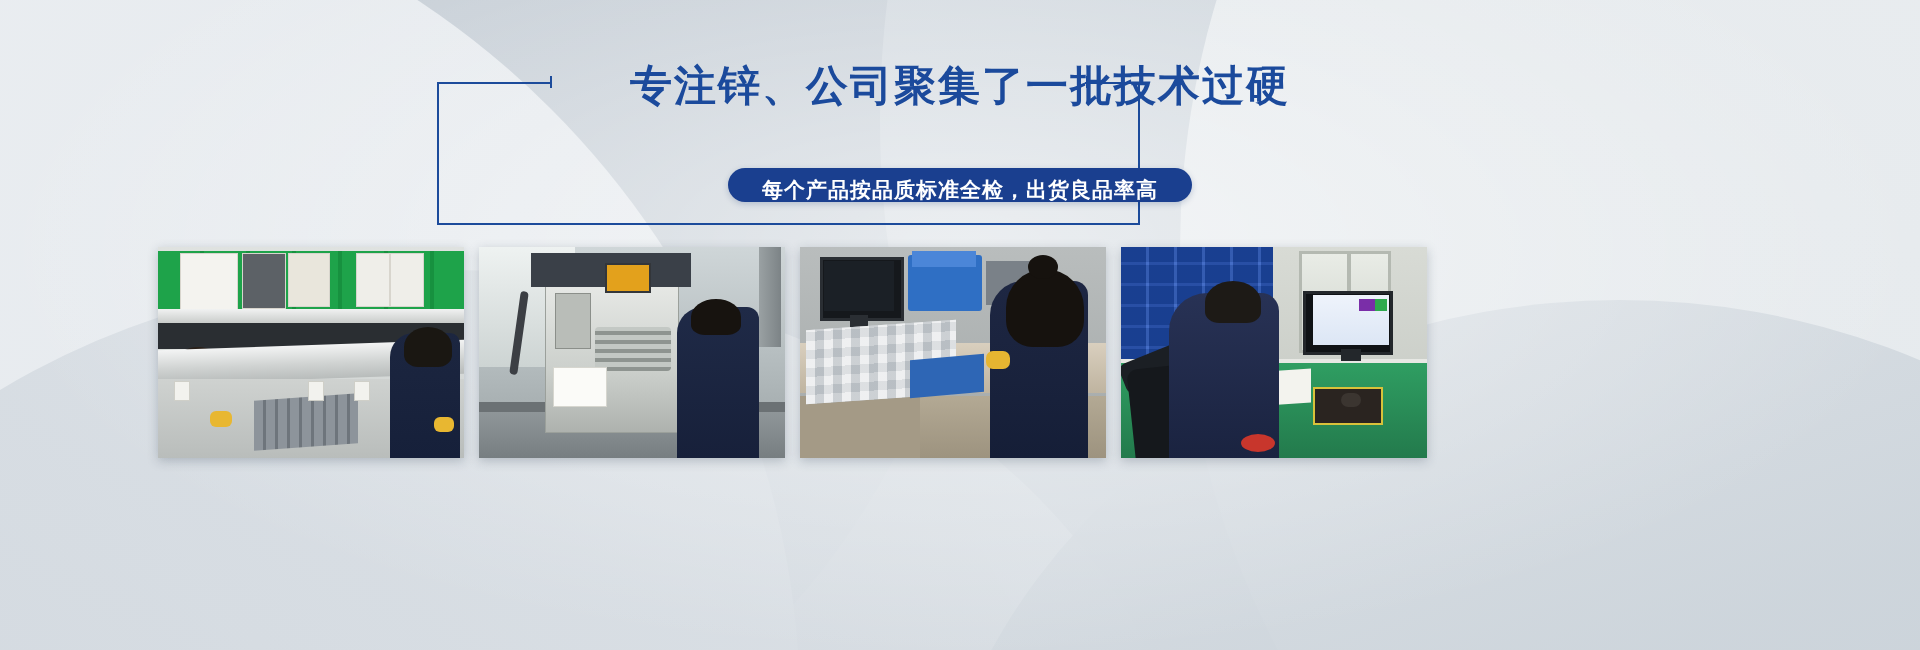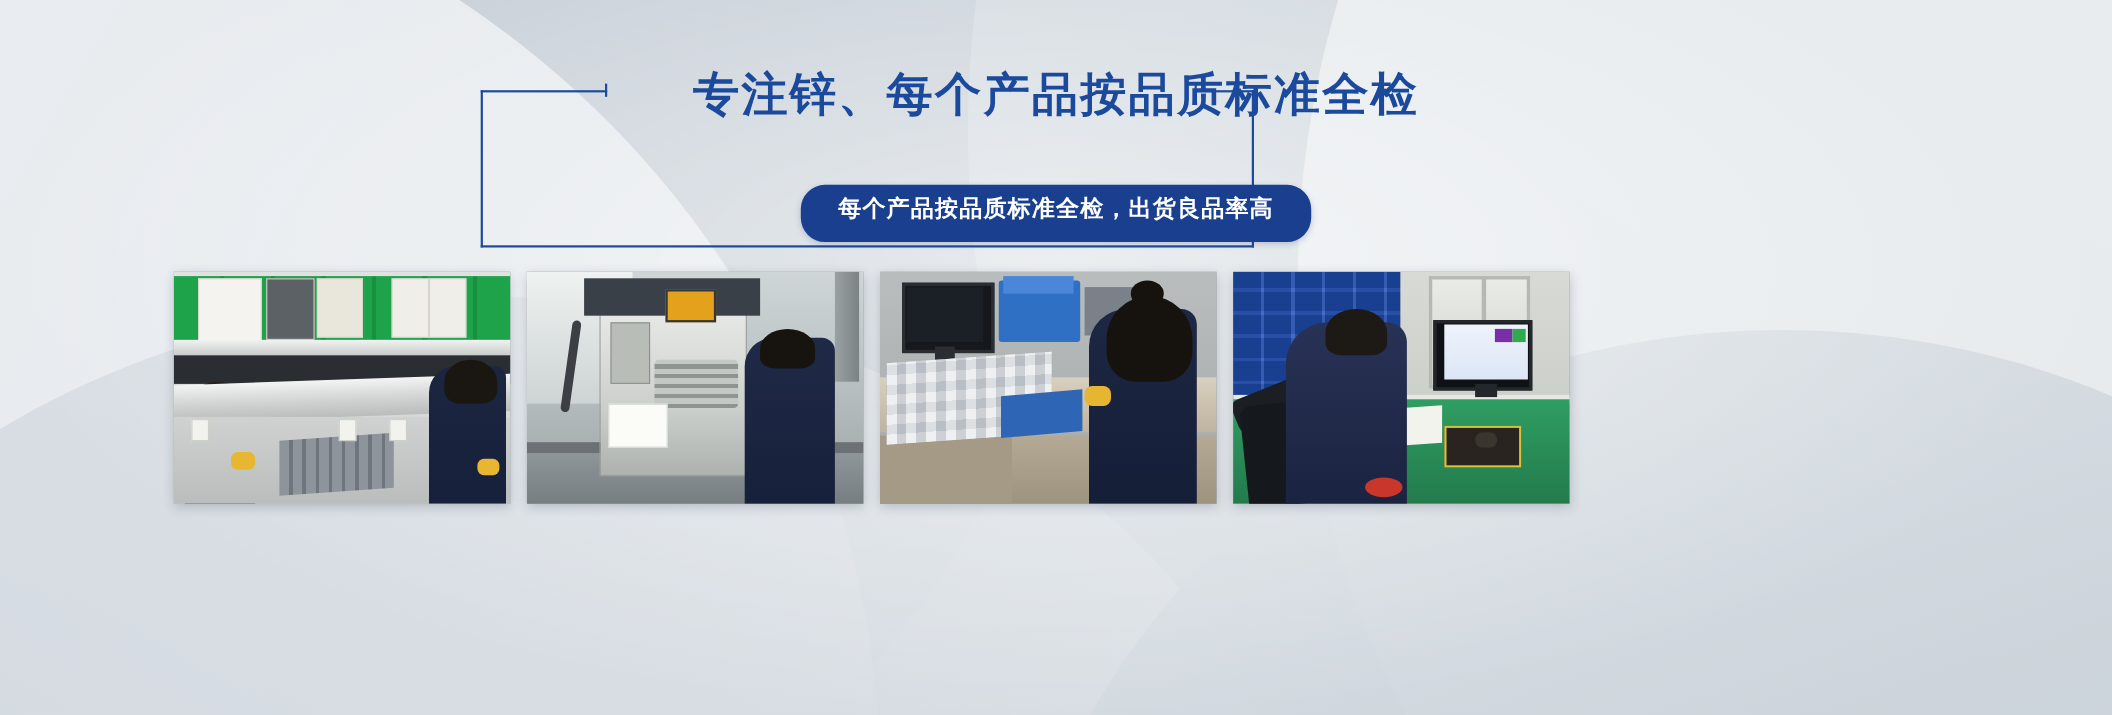--- a/index.html
+++ b/index.html
@@ -74,21 +74,21 @@
     line-height:52px;white-space:nowrap;
   }
   .subtitle{
     position:absolute;left:0;top:58px;width:1920px;text-align:center;
     font-size:26px;color:#3c4450;letter-spacing:1px;line-height:36px;white-space:nowrap;
   }
   .pill{
     position:absolute;left:50%;top:108px;transform:translateX(-50%);
     background:#1a3f8f;color:#ffffff;
     font-size:21px;font-weight:bold;letter-spacing:1px;
-    padding:0 34px;height:52px;line-height:44px;border-radius:22px;
+    padding:0 34px;height:34px;line-height:44px;border-radius:22px;
     white-space:nowrap;box-shadow:0 2px 6px rgba(20,50,110,.22);
   }
 
   
   .photos{
     position:absolute;left:158px;top:247px;width:1606px;height:211px;
     display:flex;gap:15px;
   }
   .photo{
     width:306px;height:211px;flex:0 0 306px;position:relative;overflow:hidden;
@@ -209,21 +209,21 @@
   <div class="vignette"></div>
 
   <div class="headwrap">
 
     <div class="bracket"></div>
     <div class="bracket-top-l"></div>
     <div class="bracket-top-r"></div>
     <div class="tick-l"></div>
     <div class="tick-r"></div>
 
-    <div class="title">专注锌、每个产品按品质标准全检</div>
+    <div class="title">专注锌、公司聚集了一批技术过硬</div>
     <div class="pill">每个产品按品质标准全检，出货良品率高</div>
   </div>
 
   <div class="photos">
 
     <div class="photo p1">
       <div class="ph-inner">
         <div class="wall"></div>
           <div class="gb2"></div>
         <div class="sheet s1"></div>

